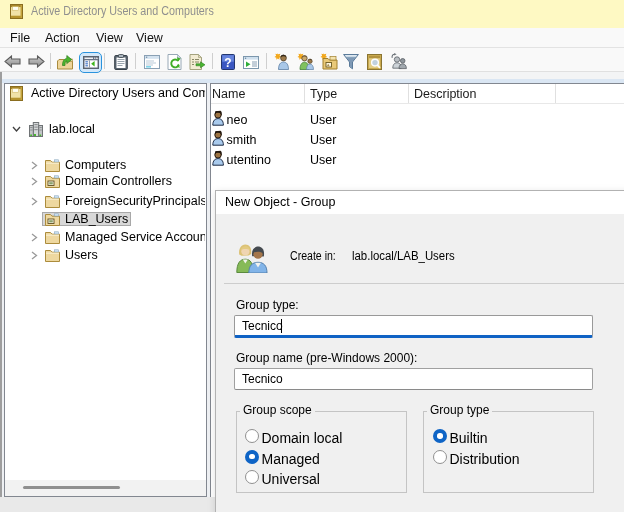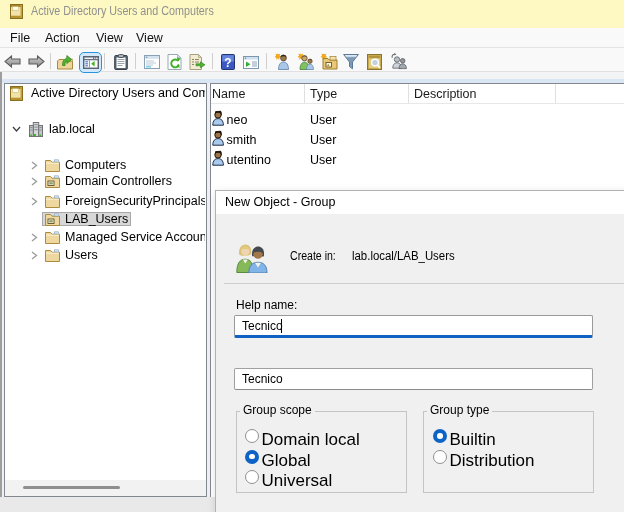--- a/index.html
+++ b/index.html
@@ -30,21 +30,21 @@
 #dlgtitle{position:absolute;left:0;top:0;width:100%;height:23px;background:#fff}
 #dlgtitle div{position:absolute;left:9px;top:4px;font-size:12.5px;color:#000}
 .dlab{position:absolute;font-size:12px;color:#000}
 .dinput{position:absolute;background:#fff;box-sizing:border-box;font-size:12px;color:#000}
 .gbox{position:absolute;border:1px solid #c4c4c4;box-sizing:border-box}
 .glab{position:absolute;background:#f0f0f0;font-size:12px;color:#000;padding:0 3px}
 .radio{position:absolute;width:14px;height:14px;border-radius:50%;box-sizing:border-box;background:#fff}
 .radio.u{border:1.3px solid #909090}
 .radio.c{background:#0e64c6;border:none}
 .radio.c:after{content:"";position:absolute;left:4.25px;top:4.25px;width:5.5px;height:5.5px;border-radius:50%;background:#fff}
-.rlab{position:absolute;font-size:17px;color:#000}
+.rlab{position:absolute;font-size:14px;color:#000}
 </style></head>
 <body>
 <div id="w">
 <div class="abs" id="contentbg"></div>
 <div class="abs" id="strip1"></div>
 <div class="abs" id="band"></div>
 <div class="abs" id="ledge"></div>
 <div class="abs" style="left:0;top:0;width:624px;height:1px;background:#e3e3e3"></div>
 <div class="abs" id="titlebar">
   <svg class="abs" style="left:10px;top:4px" width="13" height="15" viewBox="0 0 13 15">
@@ -346,34 +346,35 @@
     <path d="M7.8 17.5 L10.3 21.5 L12.8 17.5 Z" fill="#f2f2ee"></path>
     <path d="M17.2 14.2 C16 7.8 19.4 4.6 23 4.6 C26.8 4.6 30 7.8 28.8 14.5 Z" fill="#454a4f"></path>
     <circle cx="23" cy="12.2" r="4.6" fill="#a5764a"></circle>
     <path d="M17.8 11.2 C18.4 7.8 21 6.4 23.2 6.5 C25.8 6.6 27.7 8.3 28.1 11.3 C25.7 9.2 20.6 9.1 17.8 11.2 Z" fill="#454a4f"></path>
     <path d="M13.8 31 C13.8 23.5 17.4 20.3 23 20.3 C28.6 20.3 32 23.5 32 31 Z" fill="#82b4e8" stroke="#5580ad" stroke-width="1"></path>
     <path d="M20 20.8 L23 25.5 L26 20.8 Z" fill="#f2f2ee"></path>
   </svg>
   <div class="dlab" style="left:74px;top:58px;transform:scaleX(0.88);transform-origin:0 0">Create in:</div>
   <div class="dlab" style="left:136px;top:58px;transform:scaleX(0.95);transform-origin:0 0">lab.local/LAB_Users</div>
   <div class="abs" style="left:8px;top:92px;width:452px;height:1px;background:#cdcdcd"></div>
-  <div class="dlab" style="left:20px;top:107px">Help name:</div>
+  <div class="dlab" style="left:20px;top:107px">Group type:</div>
   <div class="dinput" style="left:18px;top:124px;width:359px;height:23px;border:1px solid #999;border-bottom:3px solid #0f62c4;border-radius:2px">
     <span class="abs" style="left:7px;top:3px">Tecnico</span>
     <div class="abs" style="left:46px;top:3px;width:1px;height:14px;background:#000"></div>
   </div>
+  <div class="dlab" style="left:20px;top:160px">Group name (pre-Windows 2000):</div>
   <div class="dinput" style="left:18px;top:177px;width:359px;height:22px;border:1px solid #a0a0a0;border-bottom-color:#8a8a8a;border-radius:2px">
     <span class="abs" style="left:7px;top:3px">Tecnico</span>
   </div>
   <div class="gbox" style="left:20px;top:220px;width:171px;height:82px"></div>
   <div class="glab" style="left:24px;top:212px">Group scope</div>
   <div class="radio u" style="left:29px;top:238px"></div>
   <div class="rlab" style="left:45.5px;top:239px">Domain local</div>
   <div class="radio c" style="left:29px;top:258.5px"></div>
-  <div class="rlab" style="left:45.5px;top:259.5px">Global</div>
+  <div class="rlab" style="left:45.5px;top:259.5px">Managed</div>
   <div class="radio u" style="left:29px;top:279px"></div>
   <div class="rlab" style="left:45.5px;top:280px">Universal</div>
   <div class="gbox" style="left:207px;top:220px;width:171px;height:82px"></div>
   <div class="glab" style="left:211px;top:212px">Group type</div>
   <div class="radio c" style="left:217px;top:238px"></div>
   <div class="rlab" style="left:233.5px;top:239px">Builtin</div>
   <div class="radio u" style="left:217px;top:259px"></div>
   <div class="rlab" style="left:233.5px;top:260px">Distribution</div>
 </div>
 </div>

